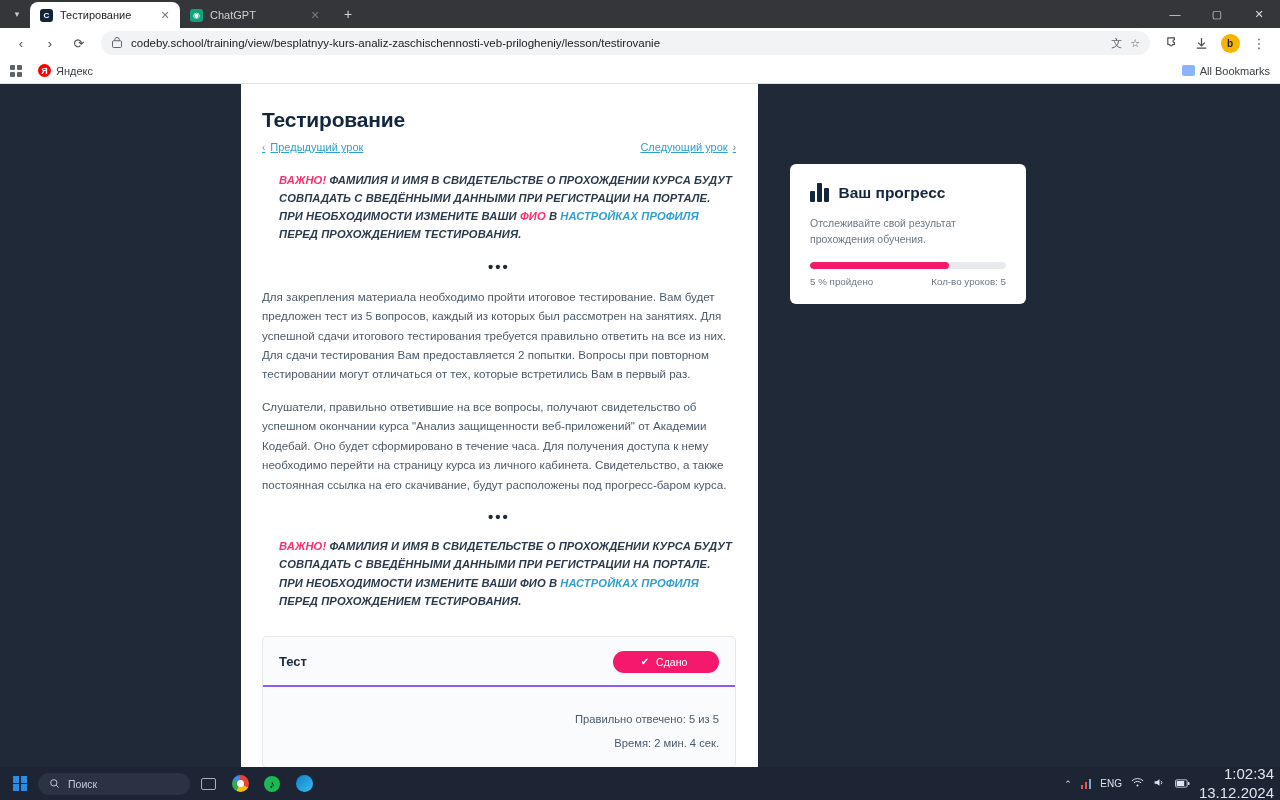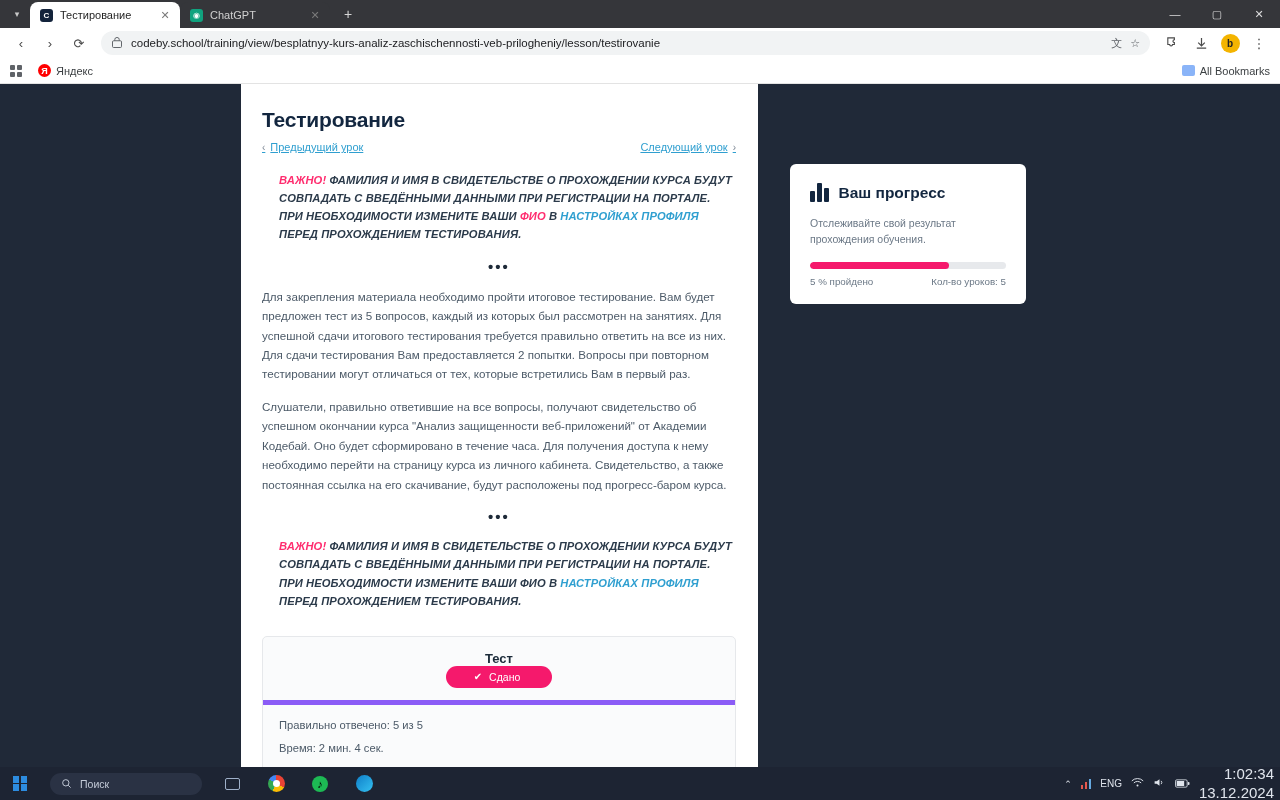--- a/index.html
+++ b/index.html
@@ -223,43 +223,42 @@
   .test-box {
     margin-top: 26px;
     border: 1px solid #e6e8eb;
     border-radius: 5px;
     background: #fafbfc;
     padding: 0;
   }
   .test-head {
     display: flex; align-items: center; justify-content: space-between;
     padding: 14px 16px 12px 16px;
-    border-bottom: 5px solid #8b5cf6;
-    flex-direction: column;
+    border-bottom: 2px solid #8b5cf6;
   }
   .test-head h3 {
     margin: 0; font-size: 13px; color: #1c2b3a; font-weight: bold;
   }
   .badge-done {
     background: #f5196c;
     color: #fff;
     border-radius: 14px;
     font-size: 10.5px;
     padding: 5px 22px 5px 18px;
     display: flex; align-items: center; gap: 7px;
     min-width: 106px;
     justify-content: center;
   }
   .badge-done .chk { font-size: 10px; }
   .test-body { padding: 14px 16px 18px 16px; }
   .test-body .result {
     font-size: 11.5px; font-weight: bold; color: #1c2b3a; margin: 0 0 11px 0;
   }
   .test-body .line {
-    font-size: 11.2px; color: #4c5a68; margin: 0 0 11px 0;
+    font-size: 11.2px; color: #4c5a68; margin: 12px 0 11px 0; text-align: right;
   }
   .test-body .line:last-child { margin-bottom: 0; }
 
   
   .progress-card {
     position: absolute;
     left: 549px; top: 80px;
     width: 236px;
     background: #ffffff;
     border-radius: 6px;
@@ -289,21 +288,21 @@
     display: flex; justify-content: space-between;
     font-size: 9.8px; color: #6b7886;
   }
 
   
   .taskbar {
     height: 33px;
     background: #1d2433;
     display: flex; align-items: center;
     padding: 0 6px;
-    gap: 16px;
+    gap: 4px;
     position: relative;
   }
   .tb-start {
     width: 28px; height: 28px;
     display: flex; align-items: center; justify-content: center;
   }
   .win-logo { display: grid; grid-template-columns: 1fr 1fr; gap: 1.5px; }
   .win-logo span { width: 6.5px; height: 6.5px; background: #2d8ce0; }
   .search-pill {
     width: 152px; height: 22px;

